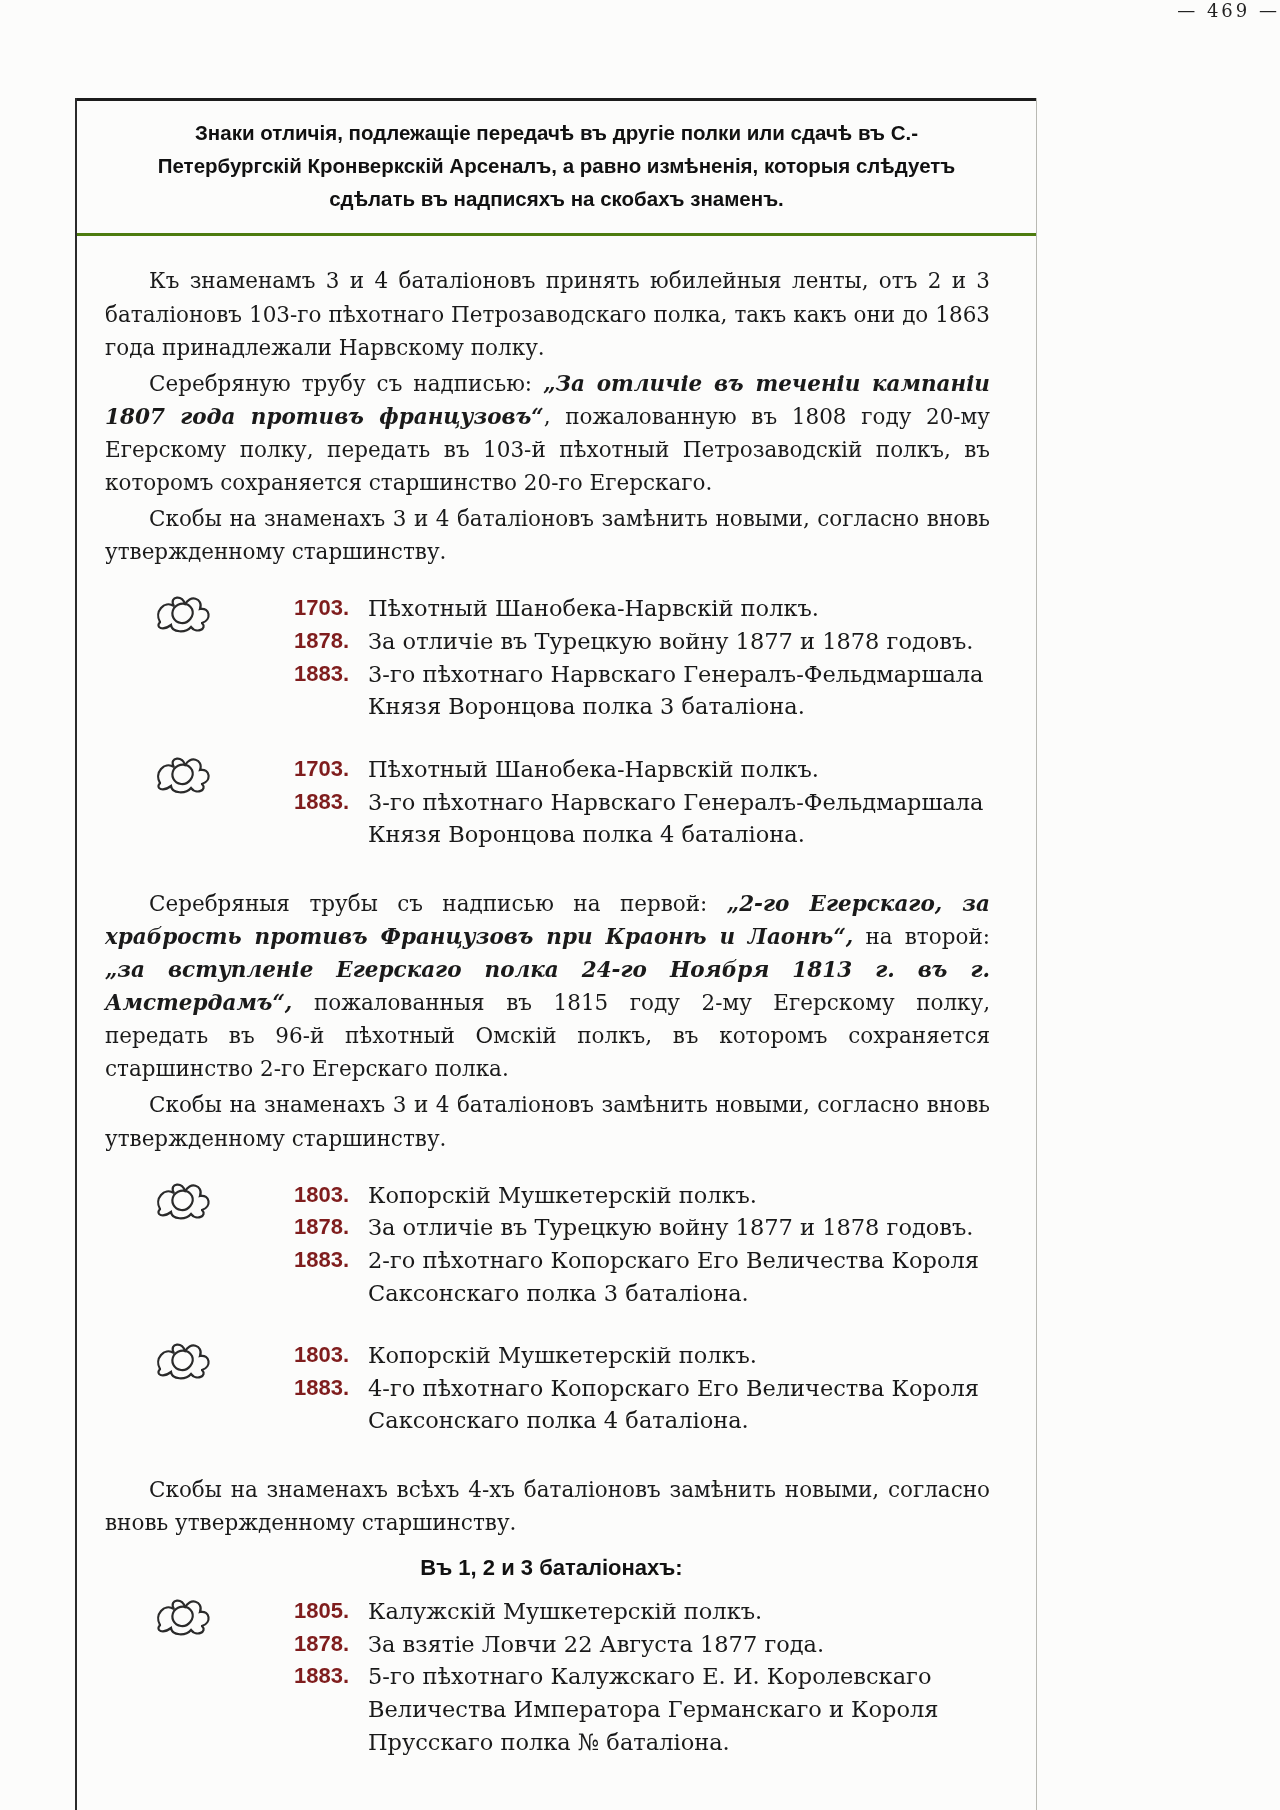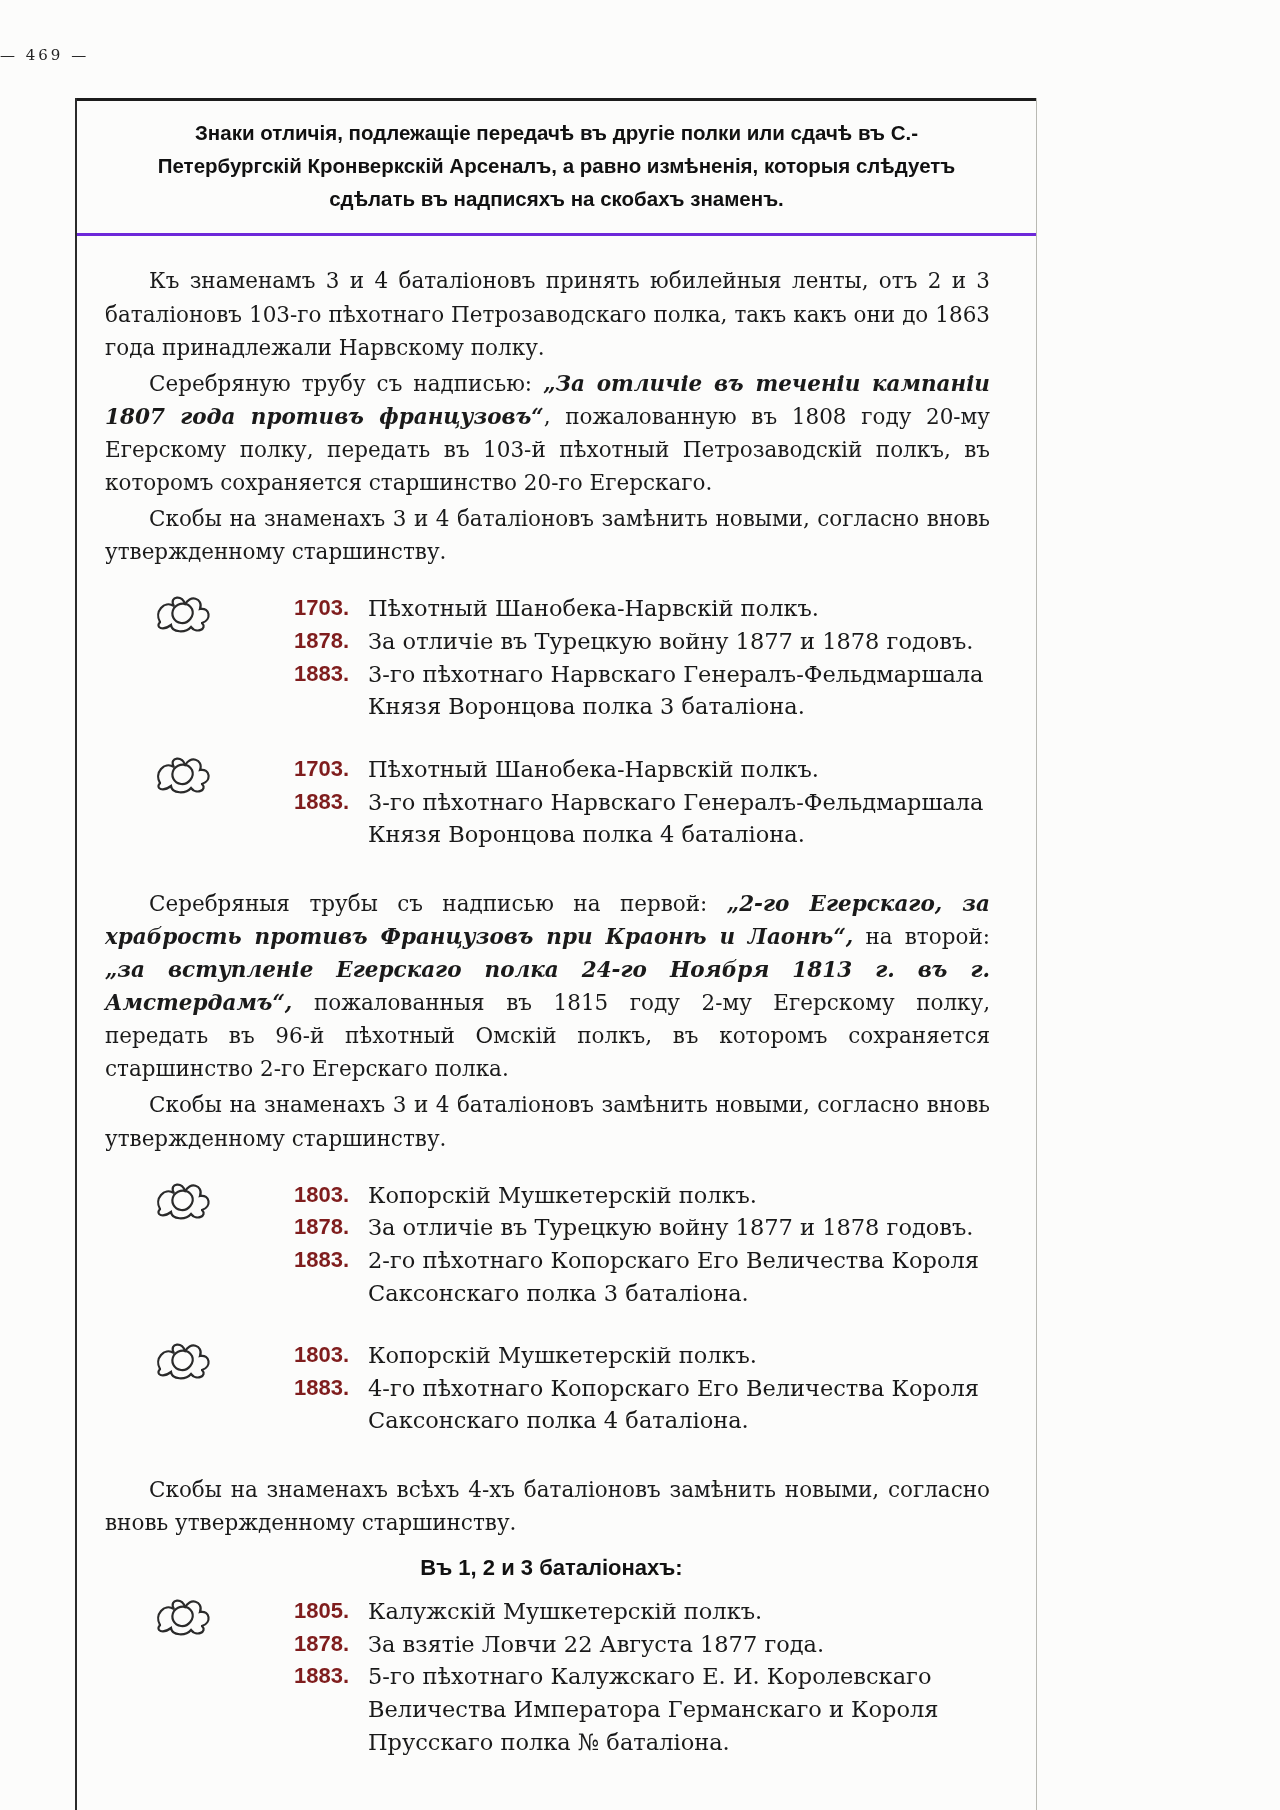--- a/index.html
+++ b/index.html
@@ -7,40 +7,39 @@
     width:1280px; height:1810px;
     background:#ffffff;
     font-family:"DejaVu Serif", serif;
     color:#161616;
     position:relative;
     -webkit-font-smoothing:antialiased;
   }
   .page { position:relative; width:1280px; height:1810px; background:#fcfcfb; overflow:hidden; }
 
   .pagenum {
-    padding-top:46px;
-    text-align:left;
-    font-size:15px;
+    text-align:right;
+    font-size:18px;
     letter-spacing:3px;
     color:#222;
   }
 
   .frame {
     position:absolute;
     left:75px; top:98px;
     width:962px;
     height:1712px;
     border-left:2px solid #2b2b2b;
     border-right:1px solid #b9b9b3;
     box-sizing:border-box;
   }
 
   .header-box {
     border-top:3px solid #1c1c1c;
-    border-bottom:3px solid #6d28d9;
+    border-bottom:3px solid #4d7c0f;
     padding:16px 55px 18px 55px;
     font-family:"Liberation Sans", sans-serif;
     font-weight:bold;
     font-size:20.5px;
     line-height:1.6;
     text-align:center;
     color:#111;
   }
 
   .content { padding:28px 38px 0 28px; }

